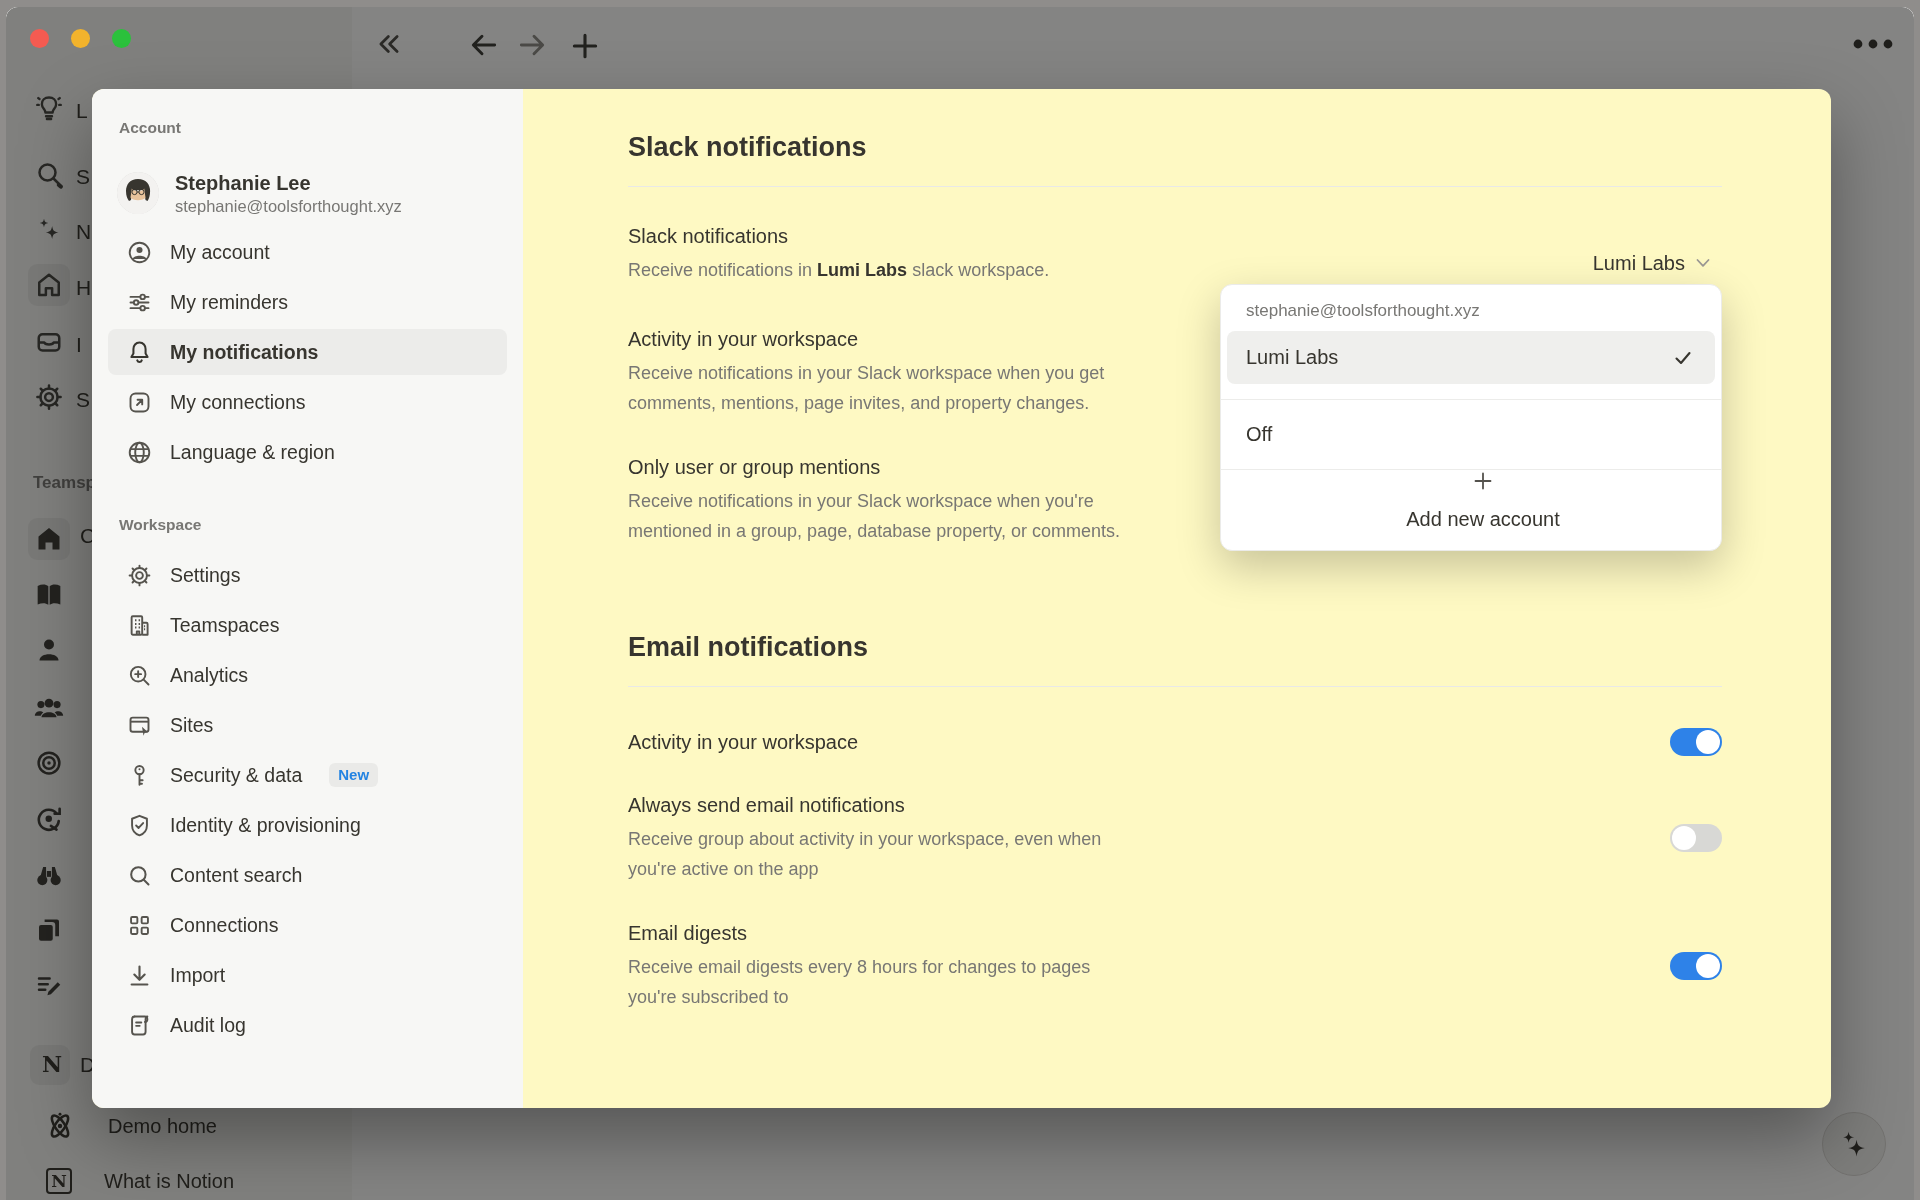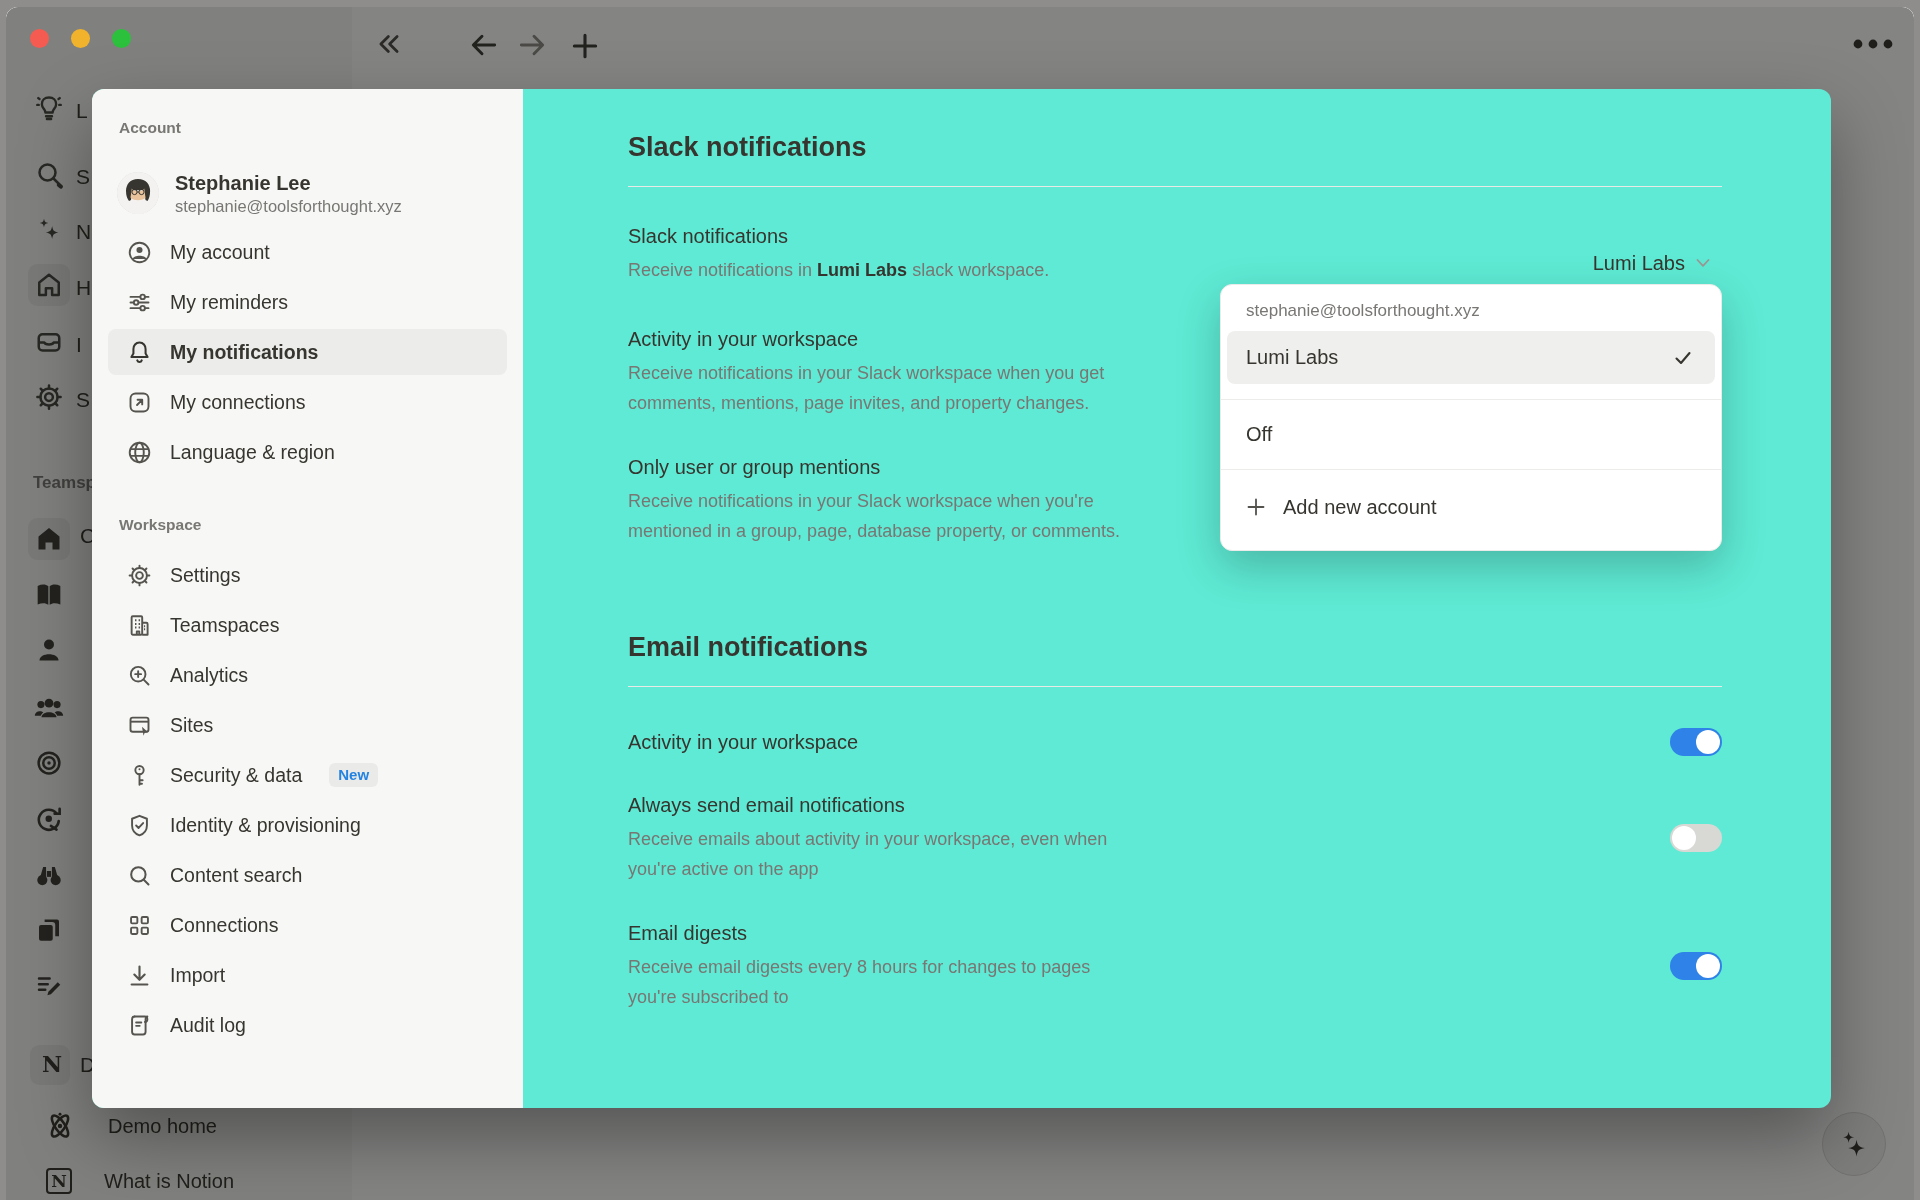--- a/index.html
+++ b/index.html
@@ -34,21 +34,21 @@
   
   .overlay { position:absolute; inset:0; background:rgba(10,9,8,0.5); }
 
   
   .traffic { position:absolute; left:24px; top:22px; display:flex; gap:22px; }
   .tl { width:19px; height:19px; border-radius:50%; }
   .tl.red{ background:#f55b51; } .tl.yellow{ background:#f2b32c; } .tl.green{ background:#2bc13c; }
 
   
   .modal { position:absolute; left:86px; top:82px; width:1739px; height:1019px; border-radius:12px;
-    background:#5eead4; box-shadow:0 30px 70px rgba(0,0,0,0.35); display:flex; overflow:hidden; }
+    background:#fef9c3; box-shadow:0 30px 70px rgba(0,0,0,0.35); display:flex; overflow:hidden; }
 
   .m-side { width:431px; background:#f7f7f5; padding:30px 0 0 0; flex-shrink:0; }
   .sec-label { padding-left:27px; font-size:15.5px; font-weight:600; color:#787774; height:20px; }
   .user-row { display:flex; align-items:center; gap:16px; margin:26px 0 0 25px; height:56px; }
   .avatar { width:42px; height:42px; border-radius:50%; background:#efeeec; overflow:hidden; flex-shrink:0; box-shadow:inset 0 0 0 1px rgba(0,0,0,0.06); }
   .user-name { font-size:20px; font-weight:600; color:#37352f; line-height:26px; }
   .user-email { font-size:16.5px; color:#787774; line-height:21px; }
 
   .m-list { margin-top:8px; padding:0 16px; }
   .m-list.ws { margin-top:16px; }
@@ -81,21 +81,21 @@
 
   
   .popup { position:absolute; left:1128px; top:195px; width:502px; border-radius:12px; background:#ffffff;
     border:1px solid #ebebe9; box-shadow:0 16px 44px rgba(0,0,0,0.22); z-index:60; padding-bottom:6px; }
   .pp-header { padding:16px 20px 10px 25px; font-size:17px; color:#787774; }
   .pp-option { margin:0 6px; height:53px; border-radius:8px; display:flex; align-items:center; justify-content:space-between;
     padding:0 22px 0 19px; font-size:20px; color:#37352f; }
   .pp-option.selected { background:#efefed; margin-bottom:15px; }
   .pp-rule { height:1px; background:#ececea; }
   .pp-off { height:69px; display:flex; align-items:center; padding-left:25px; font-size:20px; color:#37352f; }
-  .pp-add { height:74px; display:flex; align-items:center; gap:16px; padding-left:24px; font-size:20px; color:#37352f; }
+  .pp-add { height:74px; display:flex; align-items:center; gap:16px; padding-left:24px; font-size:20px; color:#37352f;flex-direction:column; }
 </style>
 </head>
 <body>
 
 <div class="screen">
   <div class="window">
 
     <div class="app">
       <div class="app-sidebar">
 
@@ -427,21 +427,21 @@
             <div class="row-title">Activity in your workspace</div>
           </div>
           <div class="toggle on">
               <div class="knob"></div>
             </div>
         </div>
 
         <div class="row mt36">
           <div>
             <div class="row-title">Always send email notifications</div>
-            <div class="row-desc">Receive emails about activity in your workspace, even when
+            <div class="row-desc">Receive group about activity in your workspace, even when
 you're active on the app</div>
           </div>
           <div class="toggle">
               <div class="knob"></div>
             </div>
         </div>
 
         <div class="row mt36">
           <div>
             <div class="row-title">Email digests</div>

